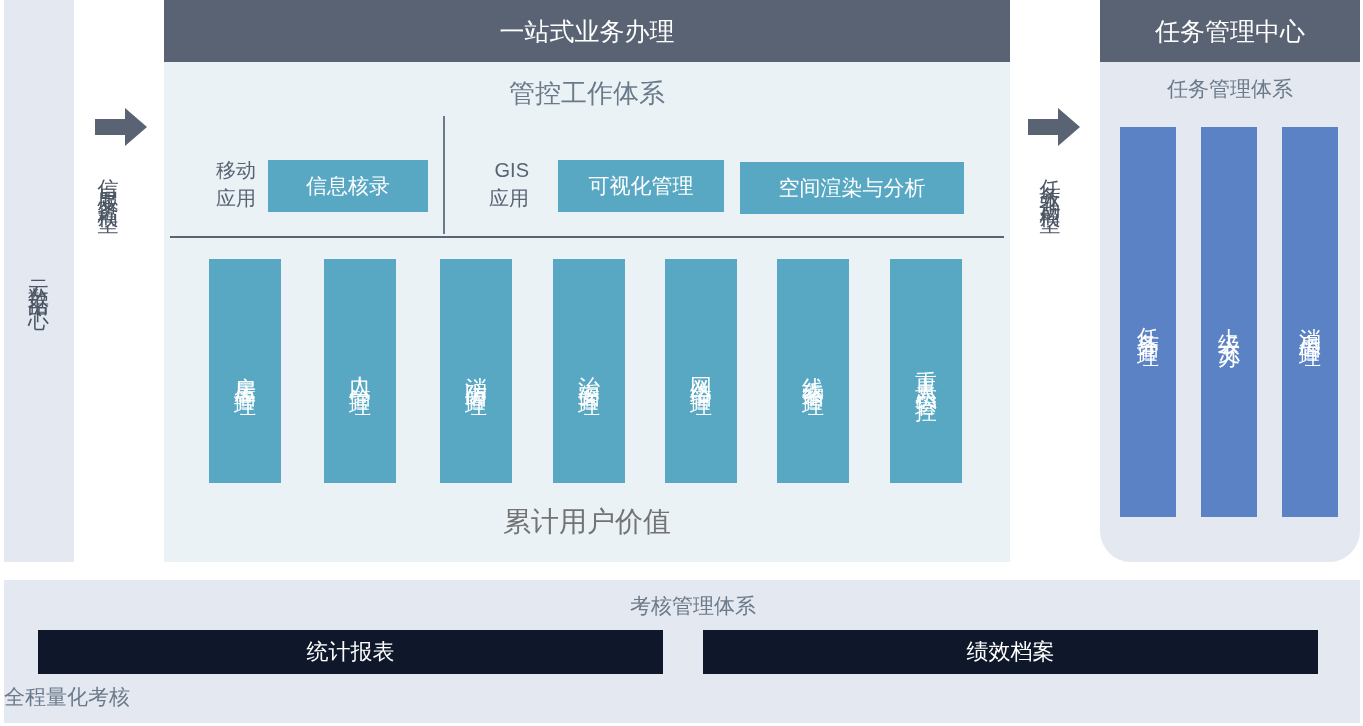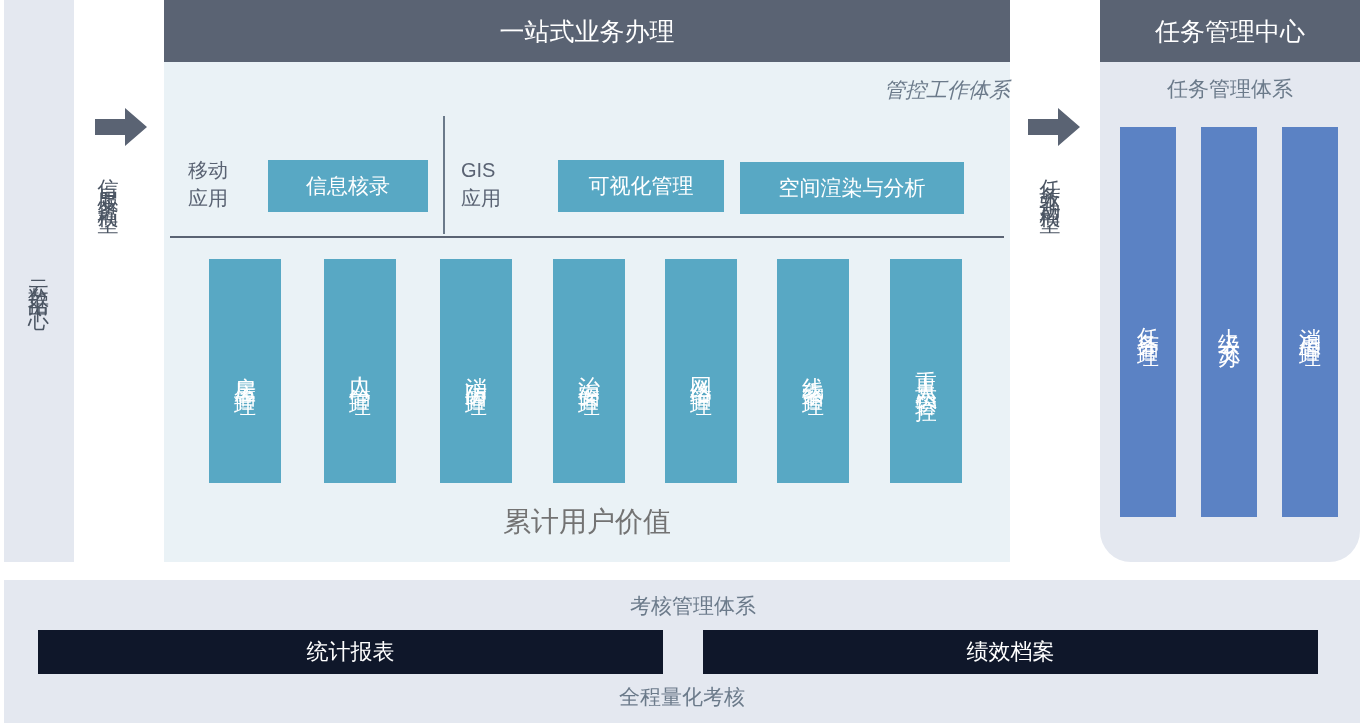--- a/index.html
+++ b/index.html
@@ -43,33 +43,33 @@
   }
   .main-header {
     position: absolute; left: 0; top: 0;
     width: 846px; height: 62px;
     background: #5a6373;
     color: #ffffff; font-size: 25px;
     display: flex; align-items: center; justify-content: center;
   }
   .main-sub {
     position: absolute; left: 0; top: 76px; width: 846px;
-    text-align: right; color: #6b7a8a; font-size: 21px; font-style: italic;
+    text-align: center; color: #6b7a8a; font-size: 26px;
   }
   .v-divider {
     position: absolute; left: 279px; top: 116px;
     width: 2px; height: 118px; background: #6b7a8a;
   }
   .h-divider {
     position: absolute; left: 6px; top: 236px;
     width: 834px; height: 2px; background: #5a6373;
   }
   .row-label {
     position: absolute; color: #5a6373; font-size: 20px;
-    line-height: 28px; text-align: left;
+    line-height: 28px; text-align: right;
   }
   .teal-box {
     position: absolute; background: #58a8c4;
     color: #ffffff; font-size: 21px;
     display: flex; align-items: center; justify-content: center; text-align: center;
   }
   .pillar {
     position: absolute; top: 259px; width: 72px; height: 224px;
     background: #58a8c4;
     display: flex; align-items: center; justify-content: center;
@@ -119,21 +119,21 @@
     position: absolute; left: 0; top: 12px; width: 1356px;
     text-align: center; color: #6b7a8a; font-size: 21px; margin-left: 11px;
   }
   .steel-box {
     position: absolute; top: 50px; height: 44px;
     background: #0f172a; color: #ffffff; font-size: 22px;
     display: flex; align-items: center; justify-content: center;
   }
   .bottom-foot {
     position: absolute; left: 0; top: 103px; width: 1356px;
-    text-align: center; color: #6b7a8a; font-size: 21px;
+    color: #6b7a8a; font-size: 21px;
   }
 </style>
 </head>
 <body>
 
 <div id="stage">
 
   <div class="cloud-col">
     <span class="v-text cloud-label">云数据中心</span>
   </div>

